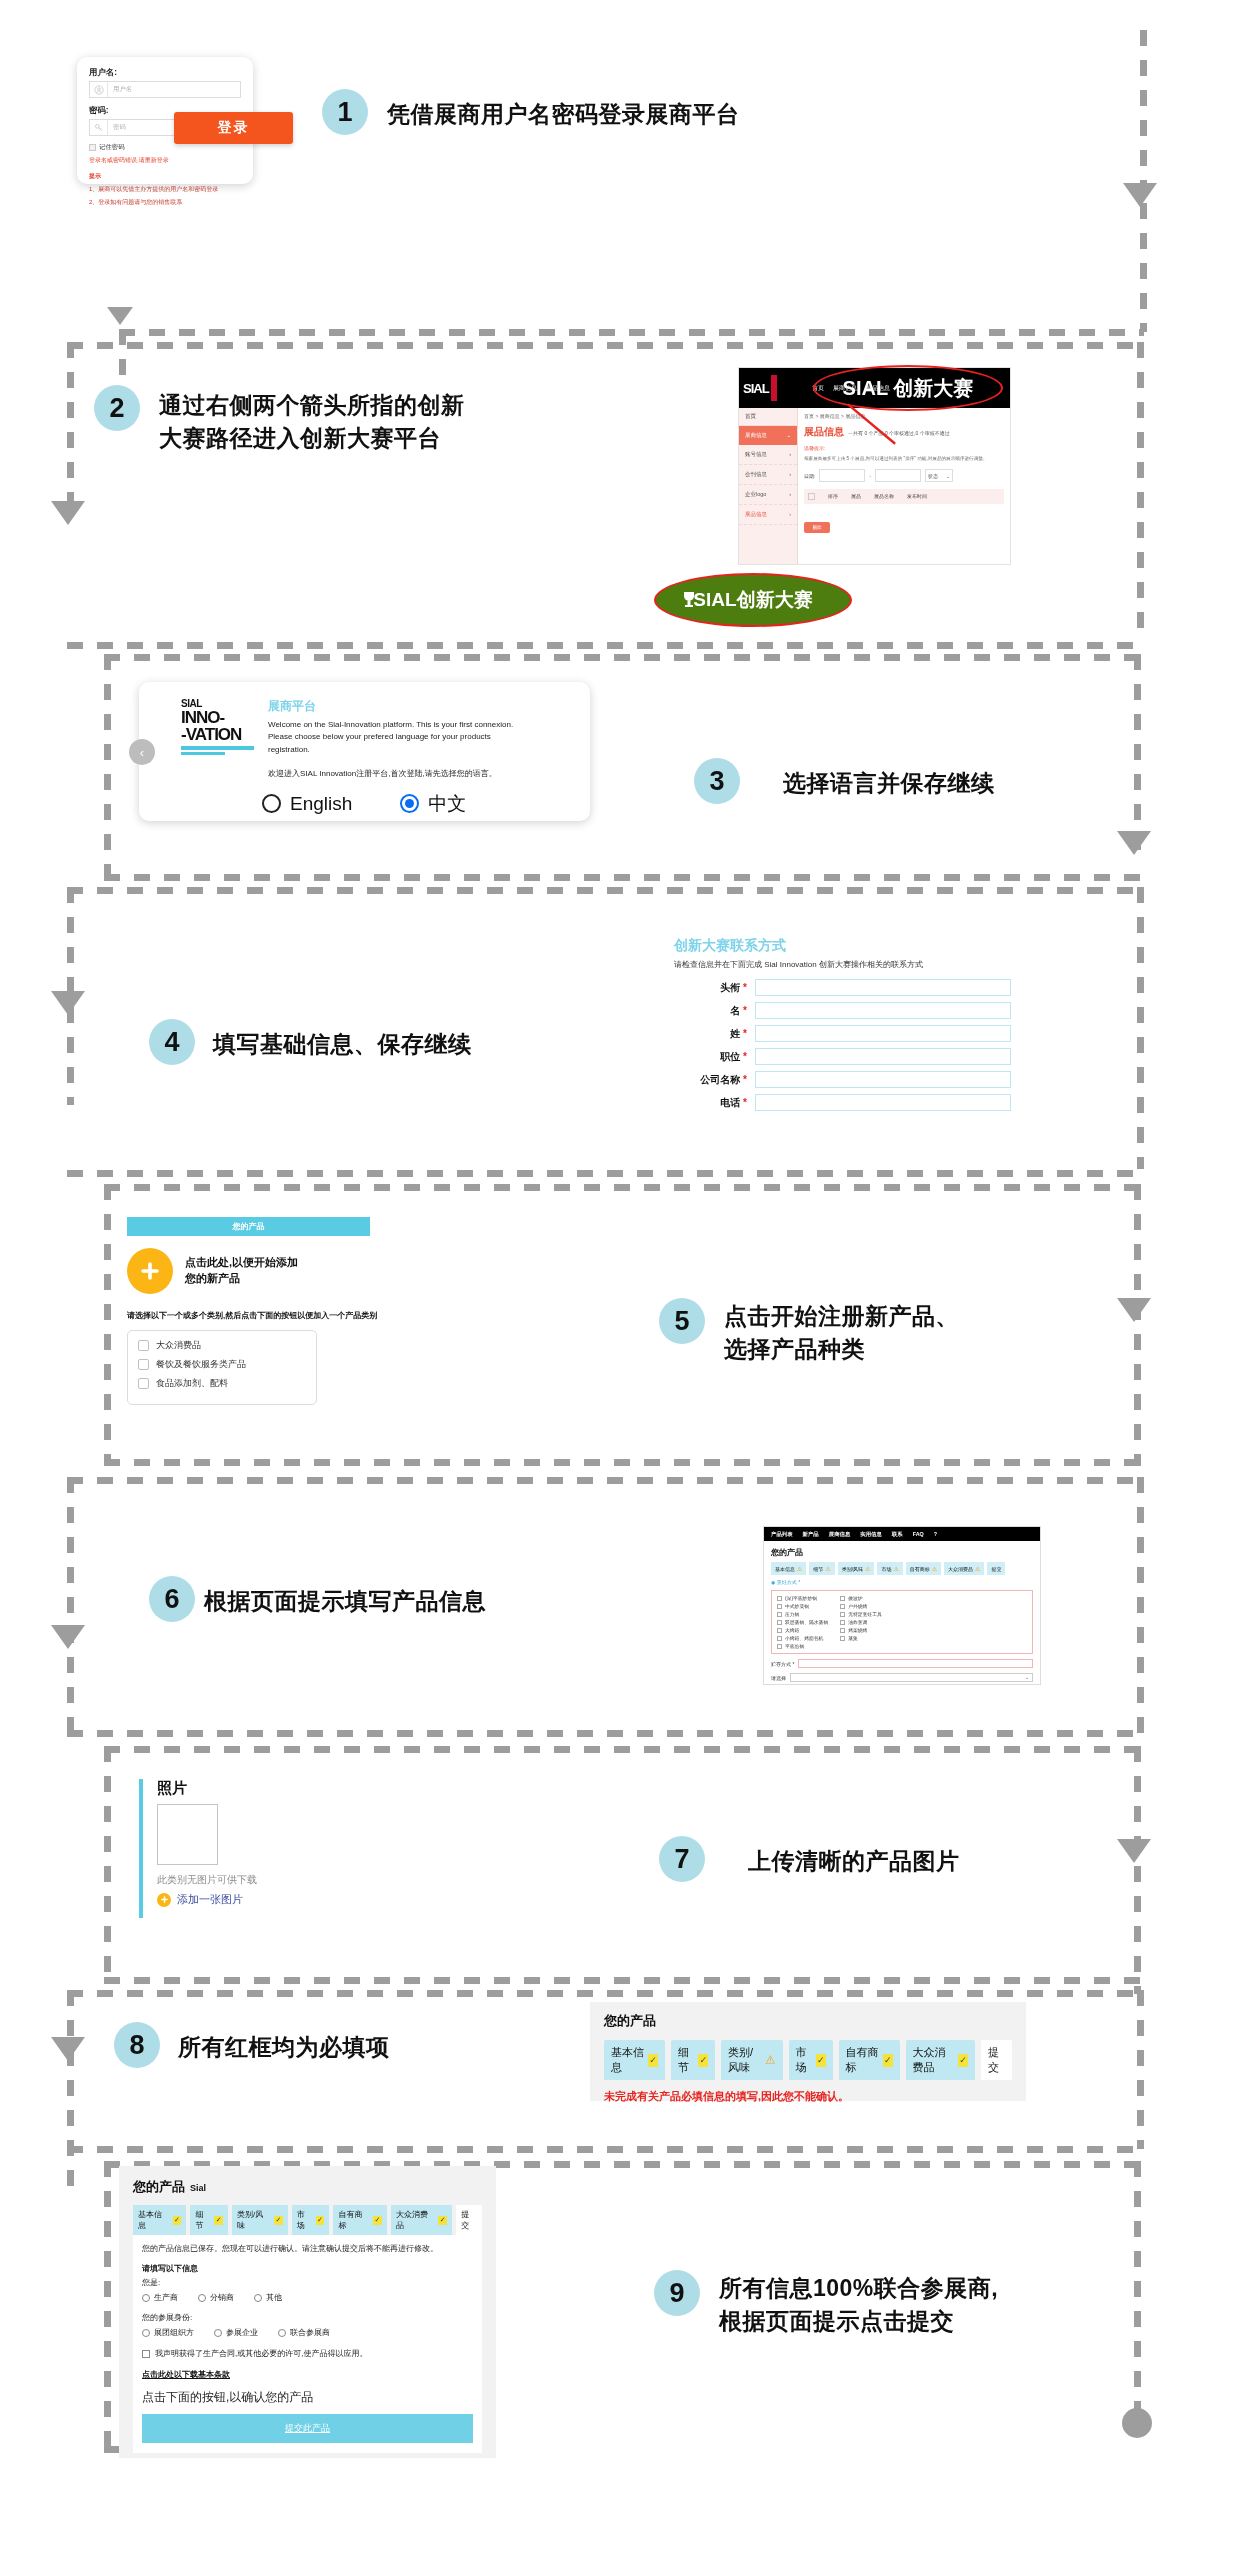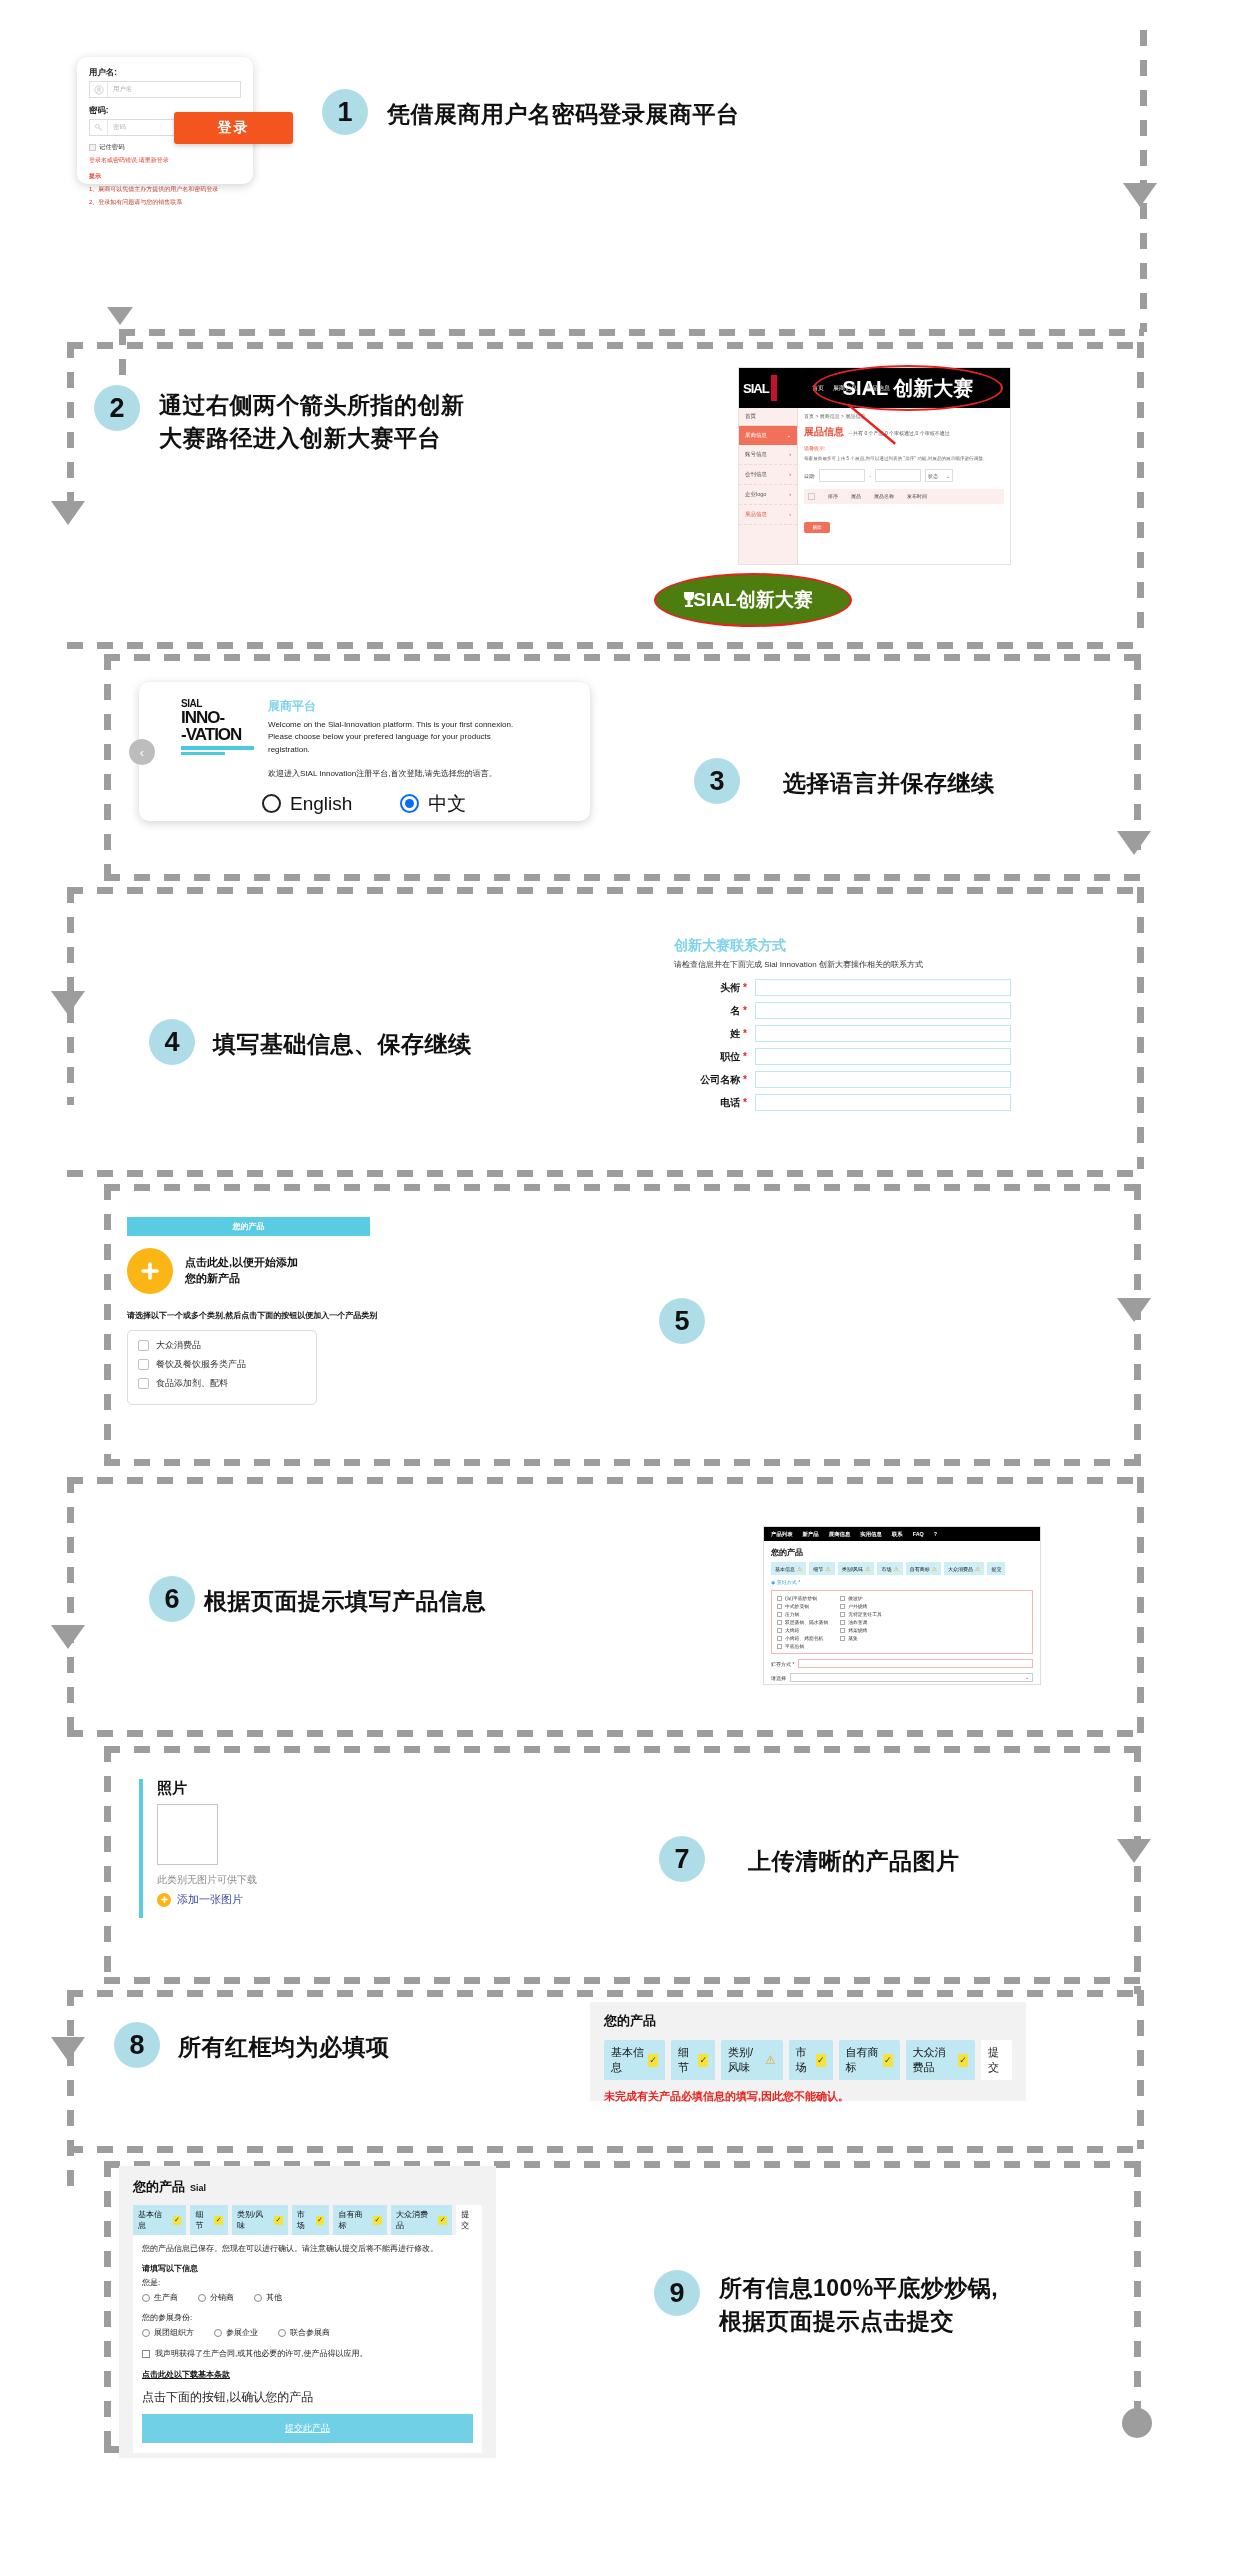--- a/index.html
+++ b/index.html
@@ -507,20 +507,24 @@
         <span>餐饮及餐饮服务类产品</span>
       </div>
       <div class="cat">
         <span class="cb"></span>
         <span>食品添加剂、配料</span>
       </div>
     </div>
   </div>
 
   <div class="step-badge" style="left:659px; top:1298px;">5</div>
+  <div class="step-text" style="left:724px; top:1300px;">
+    <div>点击开始注册新产品、</div>
+    <div>选择产品种类</div>
+  </div>
 
   <div class="step-badge" style="left:149px; top:1576px;">6</div>
   <div class="step-text" style="left:204px; top:1585px;">根据页面提示填写产品信息</div>
 
   <div class="shot" id="shot6">
     <div class="nav">
       <span>产品列表</span>
       <span>新产品</span>
       <span>展商信息</span>
       <span>实用信息</span>
@@ -764,18 +768,18 @@
       <div class="sub2">点击下面的按钮,以确认您的产品</div>
       <div class="btn">提交此产品</div>
     </div>
   </div>
   <svg class="abs cursor" width="26" height="34" style="left:236px;top:2456px;">
     <path d="M2 2 L2 26 L8 20 L12 31 L17 29 L13 19 L22 18 Z" fill="#000" stroke="#fff" stroke-width="1.6"></path>
   </svg>
 
   <div class="step-badge" style="left:654px; top:2270px;">9</div>
   <div class="step-text" style="left:719px; top:2272px;">
-    <div>所有信息100%平底炒炒锅,</div>
+    <div>所有信息100%联合参展商,</div>
     <div>根据页面提示点击提交</div>
   </div>
 
 </div>
 
 
 </body></html>

